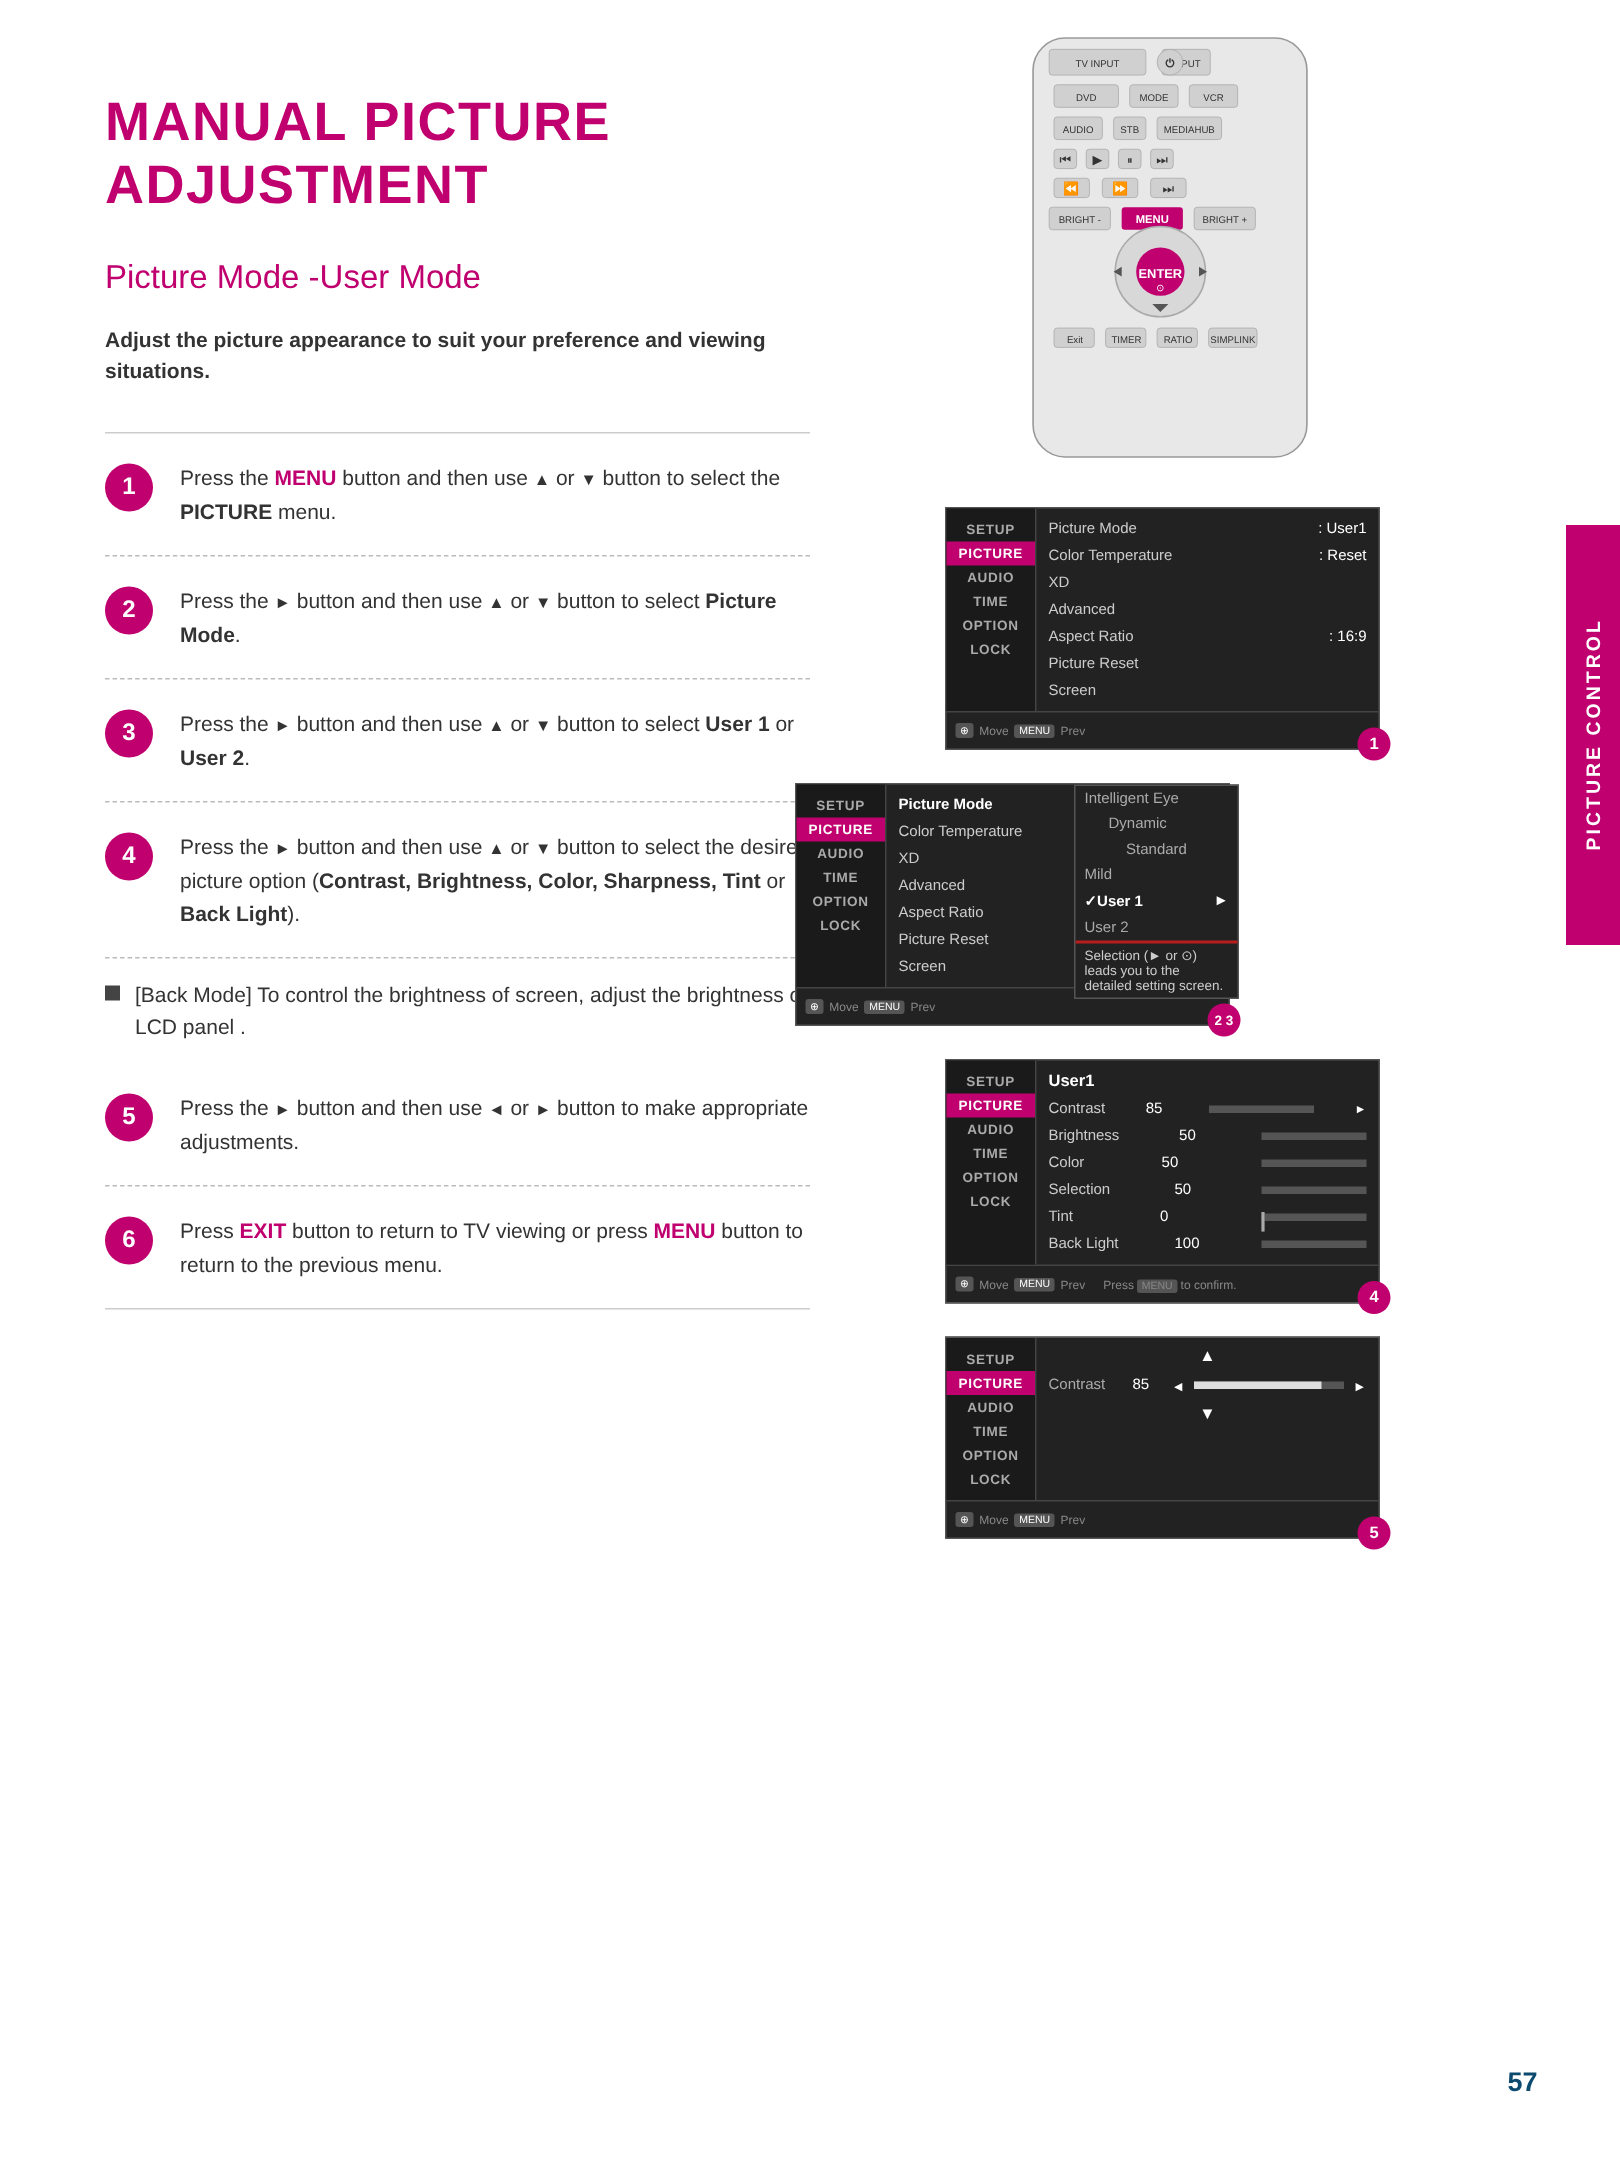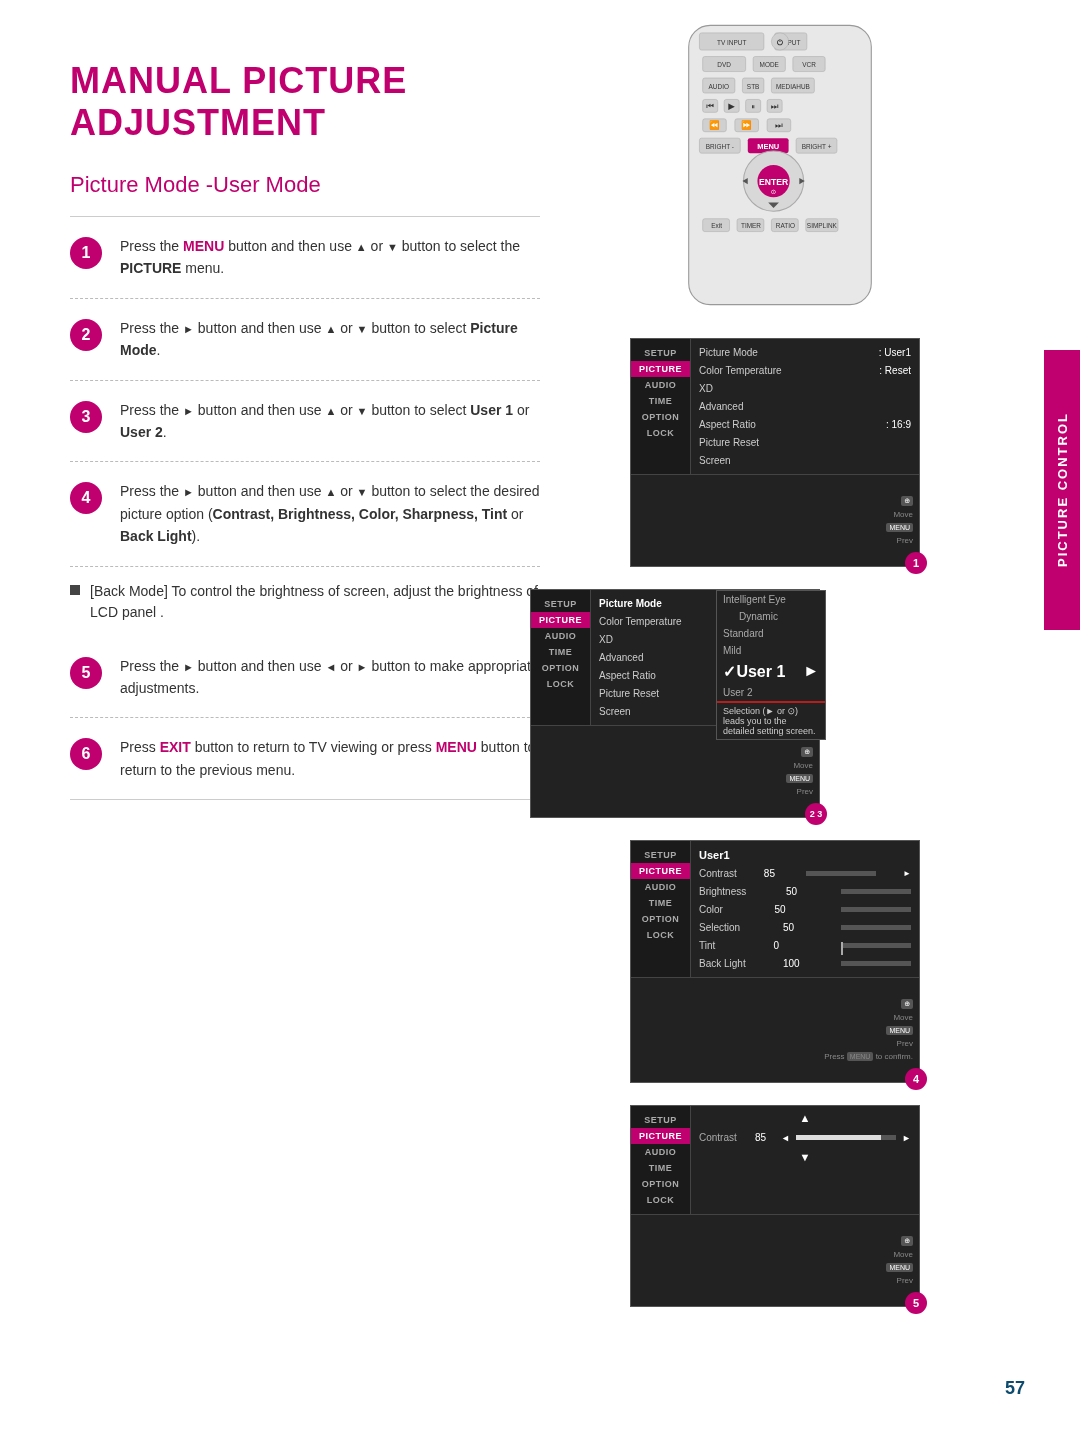--- a/index.html
+++ b/index.html
@@ -243,28 +243,27 @@
 
     .menu-row.highlighted {
       font-weight: bold;
       color: #fff;
     }
 
     .menu-row .label { color: #ccc; }
     .menu-row .value { color: #fff; font-size: 10px; }
 
     .menu-footer {
-      padding: 21px 6px;
+      padding: 7px 6px;
       font-size: 8px;
       color: #888;
       border-top: 1px solid #444;
       display: flex;
       align-items: flex-end;
       gap: 4px;
-      flex-direction: column;
     }
 
     .menu-footer-icon {
       background: #555;
       color: #fff;
       padding: 1px 3px;
       font-size: 7px;
       border-radius: 2px;
     }
 
@@ -323,20 +322,21 @@
 <body>
 
 <div class="page-container">
 
   <div class="side-tab">PICTURE CONTROL</div>
 
   <div class="main-content">
 
     <h1 class="main-title">MANUAL PICTURE ADJUSTMENT</h1>
     <h2 class="section-subtitle">Picture Mode -User Mode</h2>
+    <p class="intro-text">Adjust the picture appearance to suit your preference and viewing situations.</p>
 
     <div class="steps-container">
 
       <div class="step-item">
         <div class="step-number">1</div>
         <div class="step-text">
           Press the <span class="menu-btn">MENU</span> button and then use <span class="tri-up"></span> or <span class="tri-down"></span> button to select the <span class="bold-item">PICTURE</span> menu.
         </div>
       </div>
 
@@ -548,23 +548,23 @@
             <span class="label">Picture Reset</span>
           </div>
           <div class="menu-row">
             <span class="label">Screen</span>
           </div>
         </div>
 
         <div style="position:absolute; left: 185px; top: 0; background:#222; border:1px solid #555; width:110px; z-index:5;">
           <div style="padding:3px 6px; font-size:10px; color:#aaa;">Intelligent Eye</div>
           <div style="padding:3px 6px; font-size:10px; color:#aaa;margin-left:16px;">Dynamic</div>
-          <div style="padding:3px 6px; font-size:10px; color:#aaa;">Standard</div>
+          <div style="padding:3px 6px; font-size:10px; color:#aaa;text-align:center;">Standard</div>
           <div style="padding:3px 6px; font-size:10px; color:#aaa;">Mild</div>
-          <div style="padding:3px 6px; font-size:16px; color:#fff; font-weight:bold; display:flex; justify-content:space-between;">
+          <div style="padding:3px 6px; font-size:10px; color:#fff; font-weight:bold; display:flex; justify-content:space-between;">
             <span>✓User 1</span>
             <span>►</span>
           </div>
           <div style="padding:3px 6px; font-size:10px; color:#aaa;">User 2</div>
           <div style="padding:3px 6px; font-size:9px; color:#ccc; border-top:2px solid #b91c1c;">Selection (► or ⊙) leads you to the detailed setting screen.</div>
         </div>
       </div>
       <div class="menu-footer">
         <span class="menu-footer-icon">⊕</span>
         <span>Move</span>

